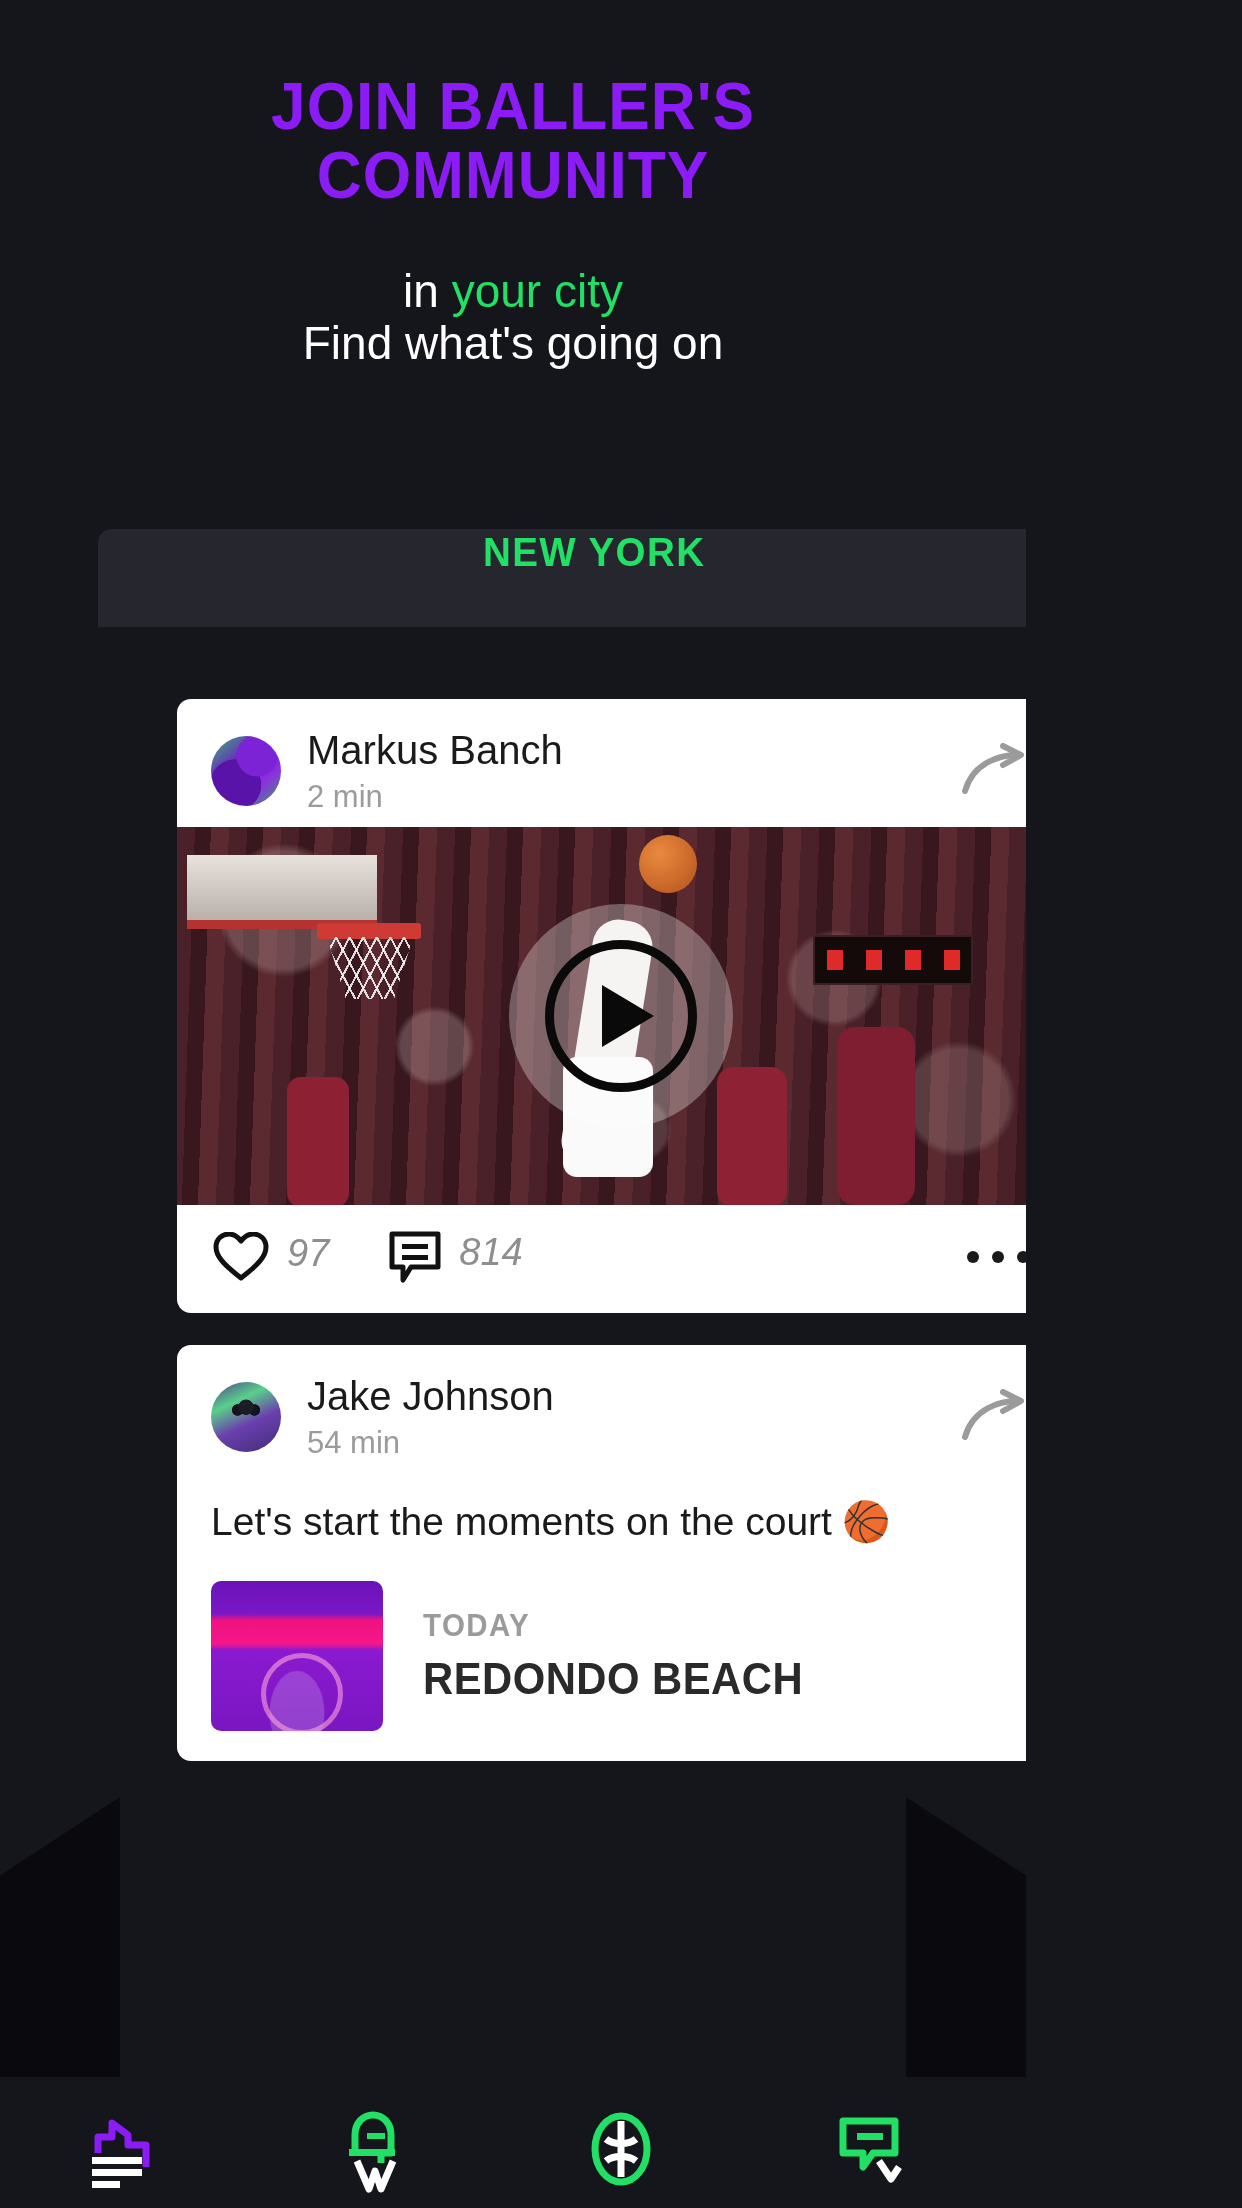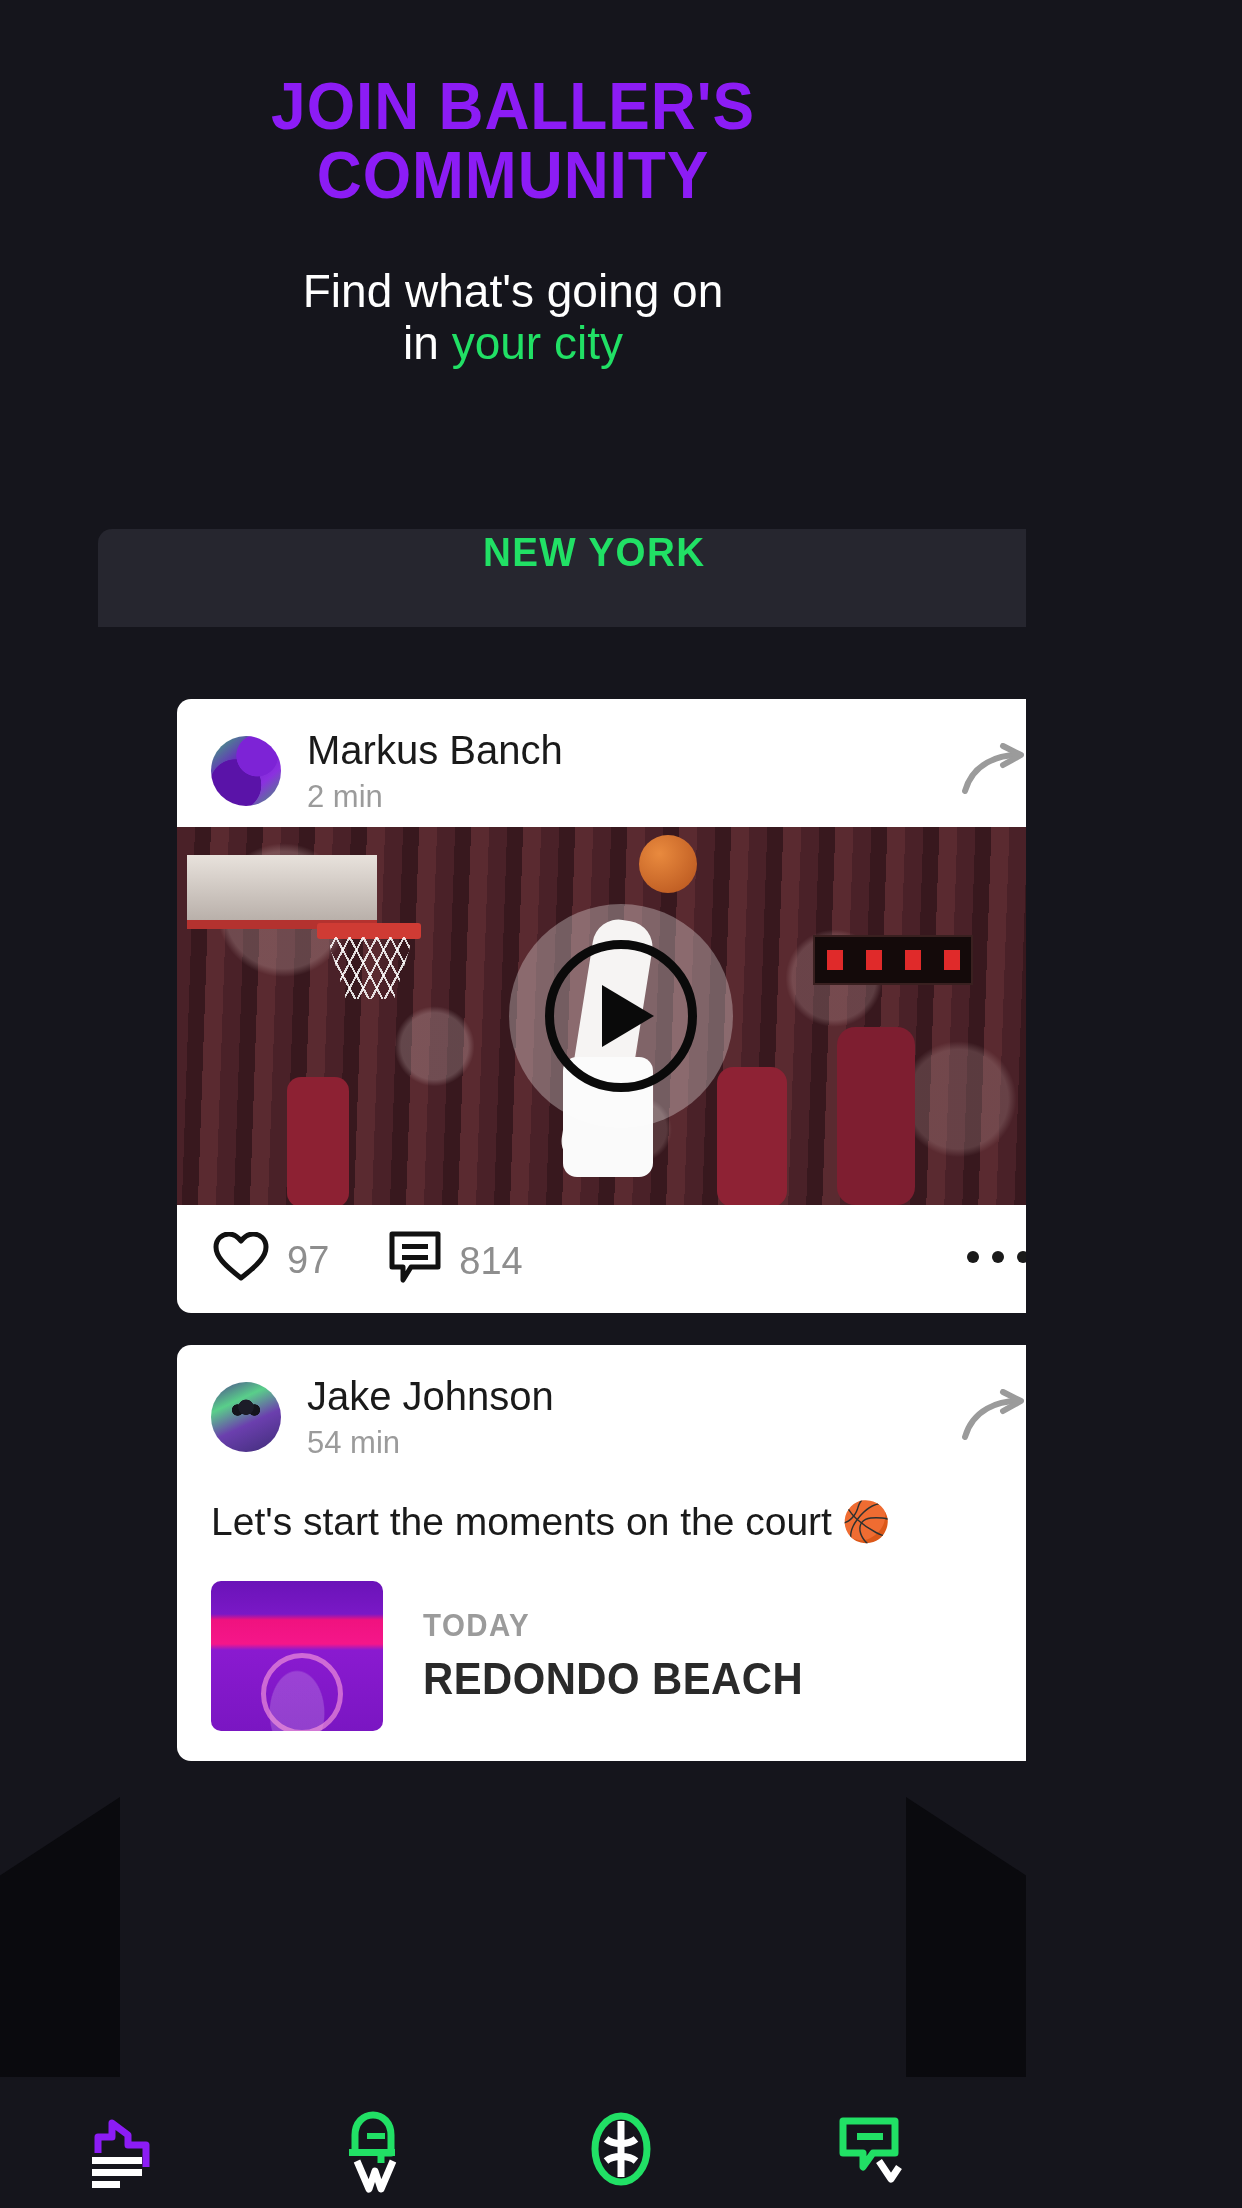--- a/index.html
+++ b/index.html
@@ -200,21 +200,21 @@
     width: 0; height: 0;
     border-left: 52px solid #0a0a0a;
     border-top: 31px solid transparent;
     border-bottom: 31px solid transparent;
   }
 
   .card-actions {
     display: flex; align-items: center;
     padding: 26px 36px 30px 36px;
   }
-  .act { display: flex; align-items: flex-end; margin-right: 60px; }
+  .act { display: flex; align-items: flex-start; margin-right: 60px; font-style: italic; }
   .act-count { color: #8e8e8e; font-size: 38px; margin-left: 18px; }
   .dots { margin-left: auto; display: flex; gap: 13px; }
   .dots span { width: 12px; height: 12px; background: #1a1a1a; border-radius: 50%; display: block; }
 
   
   .event {
     display: flex; align-items: center;
     padding: 8px 34px 30px 34px;
   }
   .event-thumb {
@@ -265,24 +265,24 @@
 <body>
 
 <div class="screen">
 
   <div class="hero">
     <div class="hero-title">
       <div>JOIN BALLER'S</div>
       <div>COMMUNITY</div>
     </div>
     <div class="hero-sub">
-      <div>Find what's going on</div>
       <div>
         <span>in </span><span class="accent">your city</span>
       </div>
+      <div>Find what's going on</div>
     </div>
   </div>
 
   <div class="city-bar">
     <div class="city-name">NEW YORK</div>
     <div class="plus-btn"></div>
   </div>
 
   <div class="feed">
 

